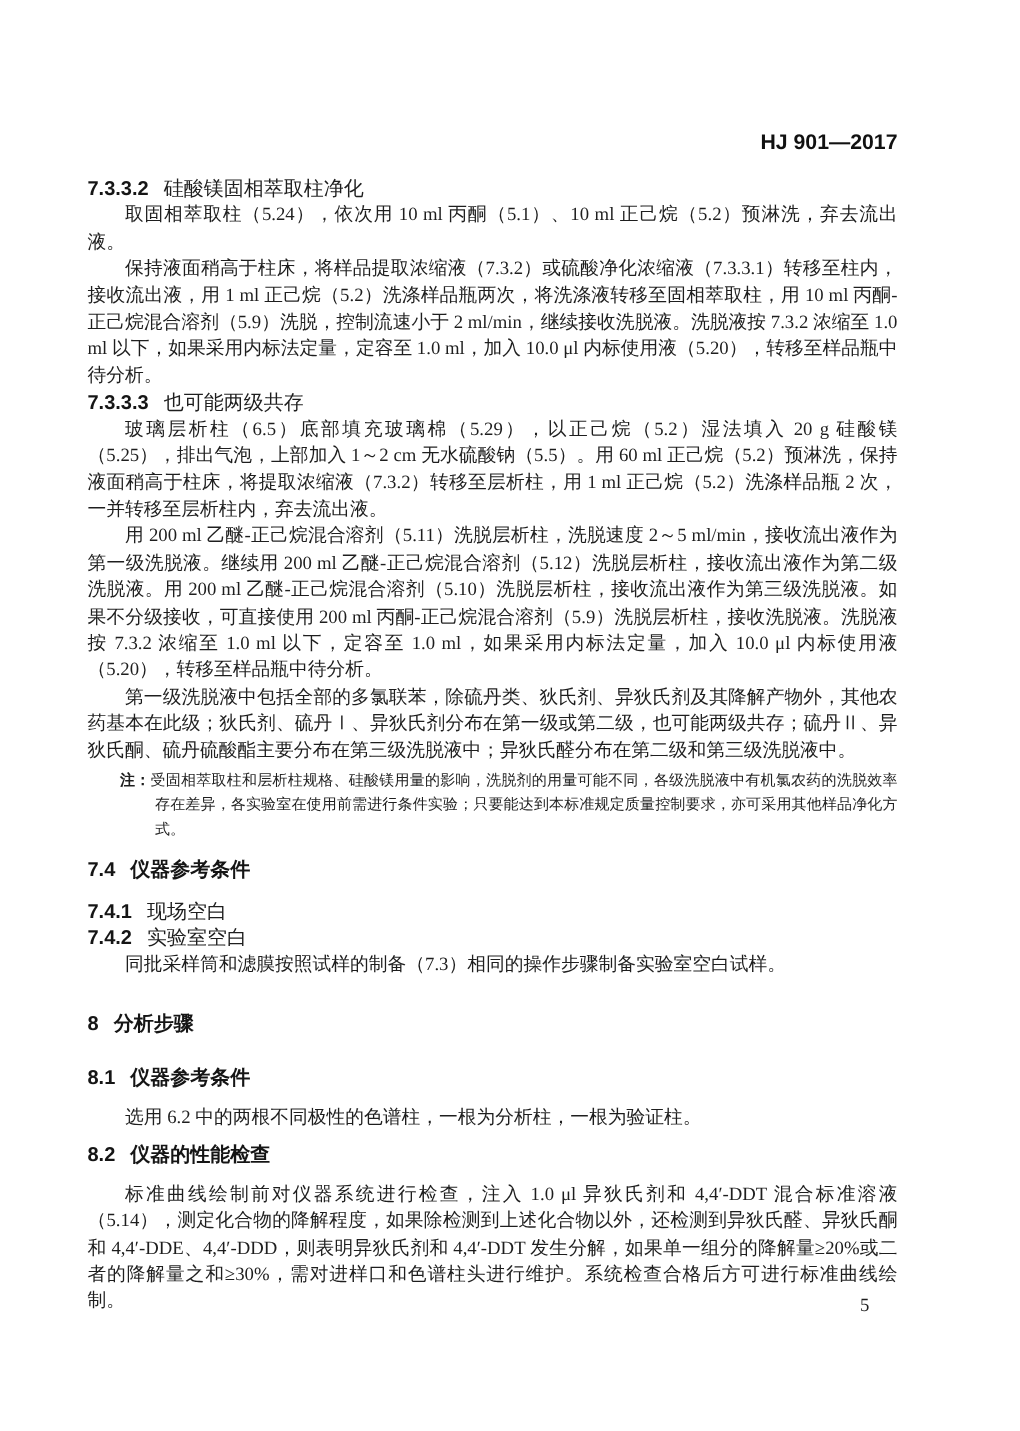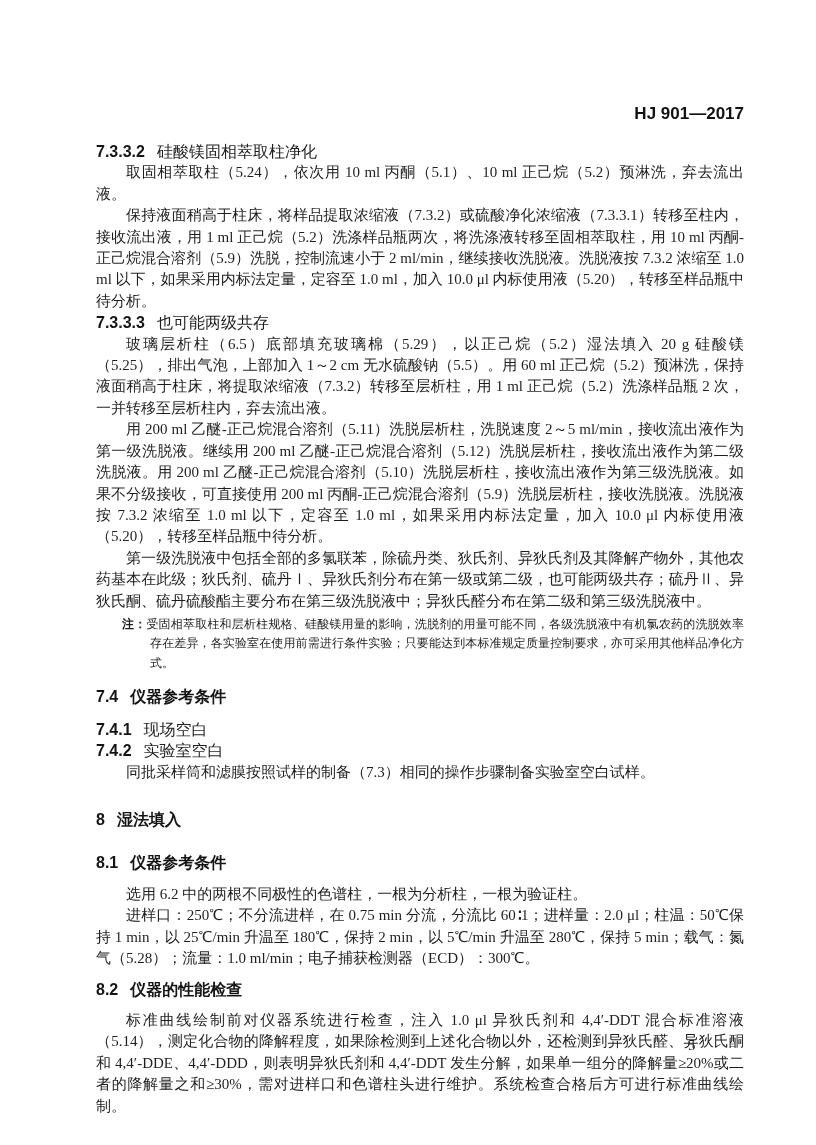--- a/index.html
+++ b/index.html
@@ -7,21 +7,21 @@
     position: relative;
     width: 816px;
     height: 1145px;
     background: #ffffff;
     font-family: "Liberation Serif", serif;
     color: #1e1e1e;
     overflow: hidden;
   }
   .content {
     position: absolute;
-    left: 96px;
+    left: 70px;
     top: 104px;
     width: 648px;
     font-size: 15px;
     line-height: 21.4px;
     text-align: justify;
   }
   .std-header {
     text-align: right;
     font-family: "Liberation Sans", sans-serif;
     font-weight: bold;
@@ -95,28 +95,27 @@
     <h3 class="clause plain">
       <span class="num">7.4.1</span><span class="ttl">现场空白</span>
     </h3>
 
     <h3 class="clause plain">
       <span class="num">7.4.2</span><span class="ttl">实验室空白</span>
     </h3>
     <p class="para">同批采样筒和滤膜按照试样的制备（7.3）相同的操作步骤制备实验室空白试样。</p>
 
     <h3 class="clause black h8">
-      <span class="num">8</span><span class="ttl">湿法填入</span>
+      <span class="num">8</span><span class="ttl">分析步骤</span>
     </h3>
 
     <h3 class="clause black h81">
       <span class="num">8.1</span><span class="ttl">仪器参考条件</span>
     </h3>
     <p class="para">选用 6.2 中的两根不同极性的色谱柱，一根为分析柱，一根为验证柱。</p>
-    <p class="para">进样口：250℃；不分流进样，在 0.75 min 分流，分流比 60∶1；进样量：2.0 μl；柱温：50℃保持 1 min，以 25℃/min 升温至 180℃，保持 2 min，以 5℃/min 升温至 280℃，保持 5 min；载气：氮气（5.28）；流量：1.0 ml/min；电子捕获检测器（ECD）：300℃。</p>
 
     <h3 class="clause black h82">
       <span class="num">8.2</span><span class="ttl">仪器的性能检查</span>
     </h3>
     <p class="para">标准曲线绘制前对仪器系统进行检查，注入 1.0 μl 异狄氏剂和 4,4′-DDT 混合标准溶液（5.14），测定化合物的降解程度，如果除检测到上述化合物以外，还检测到异狄氏醛、异狄氏酮和 4,4′-DDE、4,4′-DDD，则表明异狄氏剂和 4,4′-DDT 发生分解，如果单一组分的降解量≥20%或二者的降解量之和≥30%，需对进样口和色谱柱头进行维护。系统检查合格后方可进行标准曲线绘制。</p>
 
   </div>
 
   <div class="page-number">5</div>
 </div>

